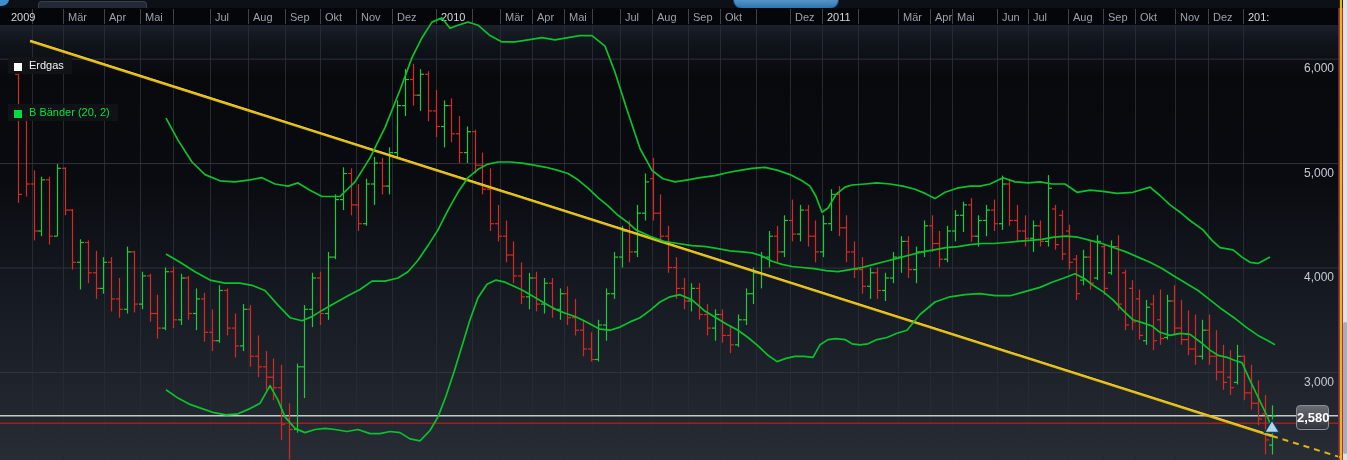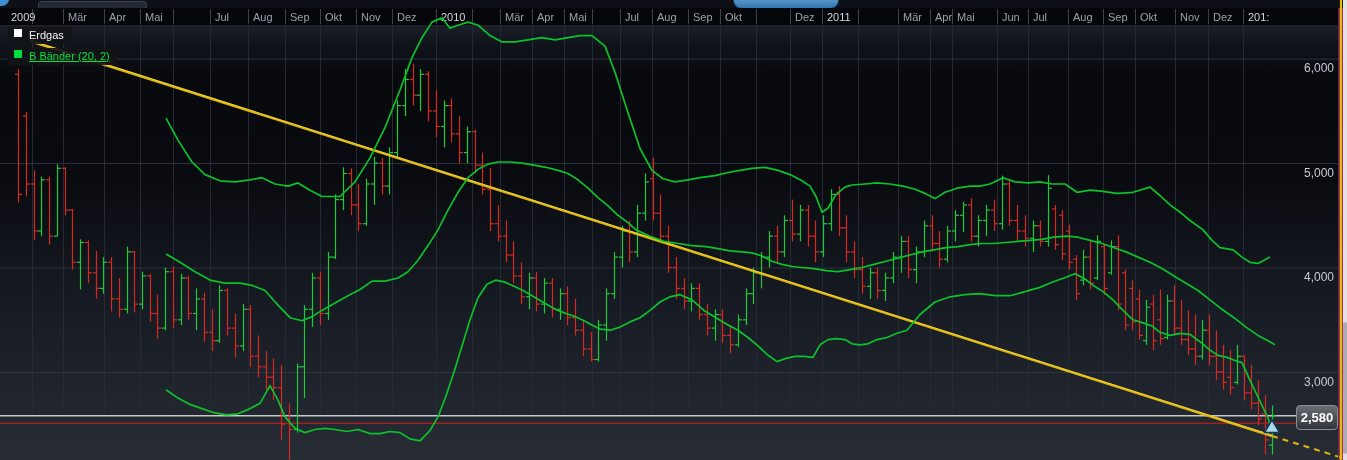--- a/index.html
+++ b/index.html
@@ -6,24 +6,24 @@
   .screen{position:relative;width:1347px;height:460px;overflow:hidden;
     font-family:"Liberation Sans",sans-serif;background:#be185d;}
   .top-fragment-row{position:absolute;left:0;top:0;width:1347px;height:8px;background:#0d1117;}
   .tab-fragment{position:absolute;left:38px;top:1px;width:107px;height:10px;
     background:#222834;border:1px solid #39414d;border-bottom:none;border-radius:4px 4px 0 0;}
   .blue-pill-fragment{position:absolute;left:733px;top:-13px;width:104px;height:20px;border-radius:9px;
     background:linear-gradient(#8ec4ec,#2f74b0);border:1px solid #1d4f7e;}
   .blue-corner-fragment{position:absolute;left:-6px;top:-7px;width:15px;height:13px;border-radius:50%;background:#3e8ed2;}
   svg{position:absolute;left:0;top:0;display:block;}
   .legend{position:absolute;left:8px;top:27px;z-index:5;}
-  .legend-item{display:flex;align-items:flex-start;background:rgba(18,20,23,0.92);
-    padding:2px 8px 3px 6px;margin-bottom:4px;width:max-content;font-size:11px;}
+  .legend-item{display:flex;align-items:flex-end;background:rgba(18,20,23,0.92);
+    padding:2px 8px 3px 6px;margin-bottom:4px;width:max-content;font-size:11px;margin-top:30px;}
   .legend-swatch{display:inline-block;width:8px;height:8px;margin-right:7px;}
-  .price-badge{position:absolute;left:1296px;top:405px;width:42px;height:25px;z-index:6;
+  .price-badge{position:absolute;left:1296px;top:405px;width:33px;height:25px;z-index:6;
     background:linear-gradient(#6a6e74,#30343a);border:1px solid #8a8e94;border-radius:4px;
     box-sizing:border-box;color:#ffffff;font-size:13px;font-weight:bold;text-align:center;line-height:23px;}
   .right-strip{position:absolute;left:1343px;top:0;width:4px;height:460px;background:#dfe2e6;z-index:4;}
   .right-strip-thumb{position:absolute;left:1343px;top:322px;width:4px;height:132px;background:#a9aeb6;border-radius:2px;z-index:5;}
 </style>
 </head>
 <body>
 
 <div class="screen">
 
@@ -1010,21 +1010,21 @@
       <line x1="1341" y1="0" x2="1341" y2="460" stroke="#e7bb05" stroke-width="2.2"></line>
     </svg>
 
   <div class="legend">
     <div class="legend-item">
       <span class="legend-swatch" id="sw0" style="background: rgb(255, 255, 255);"></span>
       <span id="lb0" style="color: rgb(242, 242, 242);">Erdgas</span>
     </div>
     <div class="legend-item">
       <span class="legend-swatch" id="sw1" style="background: rgb(0, 221, 62);"></span>
-      <span id="lb1" style="color: rgb(0, 226, 60); text-decoration: underline;">B Bänder (20, 2)</span>
+      <span id="lb1" style="color: rgb(0, 226, 60);">B Bänder (20, 2)</span>
     </div>
   </div>
 
   <div class="price-badge">2,580</div>
 
   <div class="right-strip"></div>
   <div class="right-strip-thumb"></div>
 </div>
 
 </body></html>

